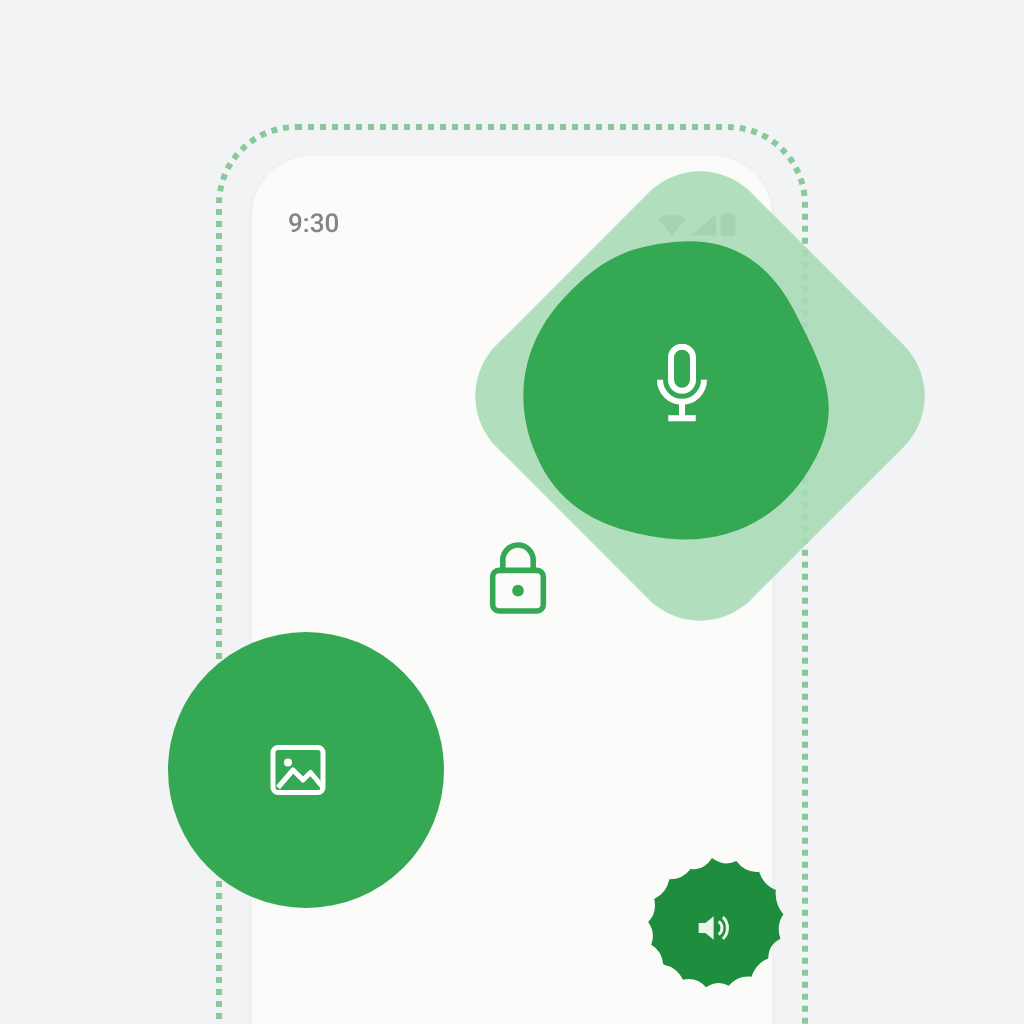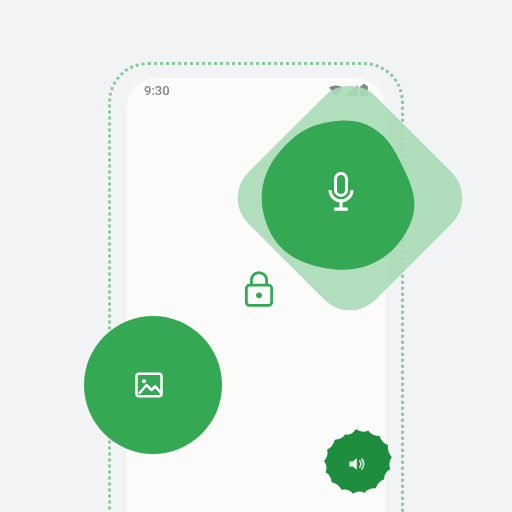--- a/index.html
+++ b/index.html
@@ -33,21 +33,21 @@
     top: 78px;
     width: 260px;
     height: 560px;
     background: #fbfbfa;
     border-radius: 30px;
     box-shadow: 0 1px 3px rgba(0,0,0,0.04);
     overflow: hidden;
   }
   .status-bar {
     position: absolute;
-    top: 2px;
+    top: 24px;
     left: 0; right: 0;
     height: 20px;
     padding: 0 18px;
     display: flex;
     justify-content: space-between;
     align-items: center;
     color: #80868b;
     font-size: 13px;
     font-weight: 500;
   }

